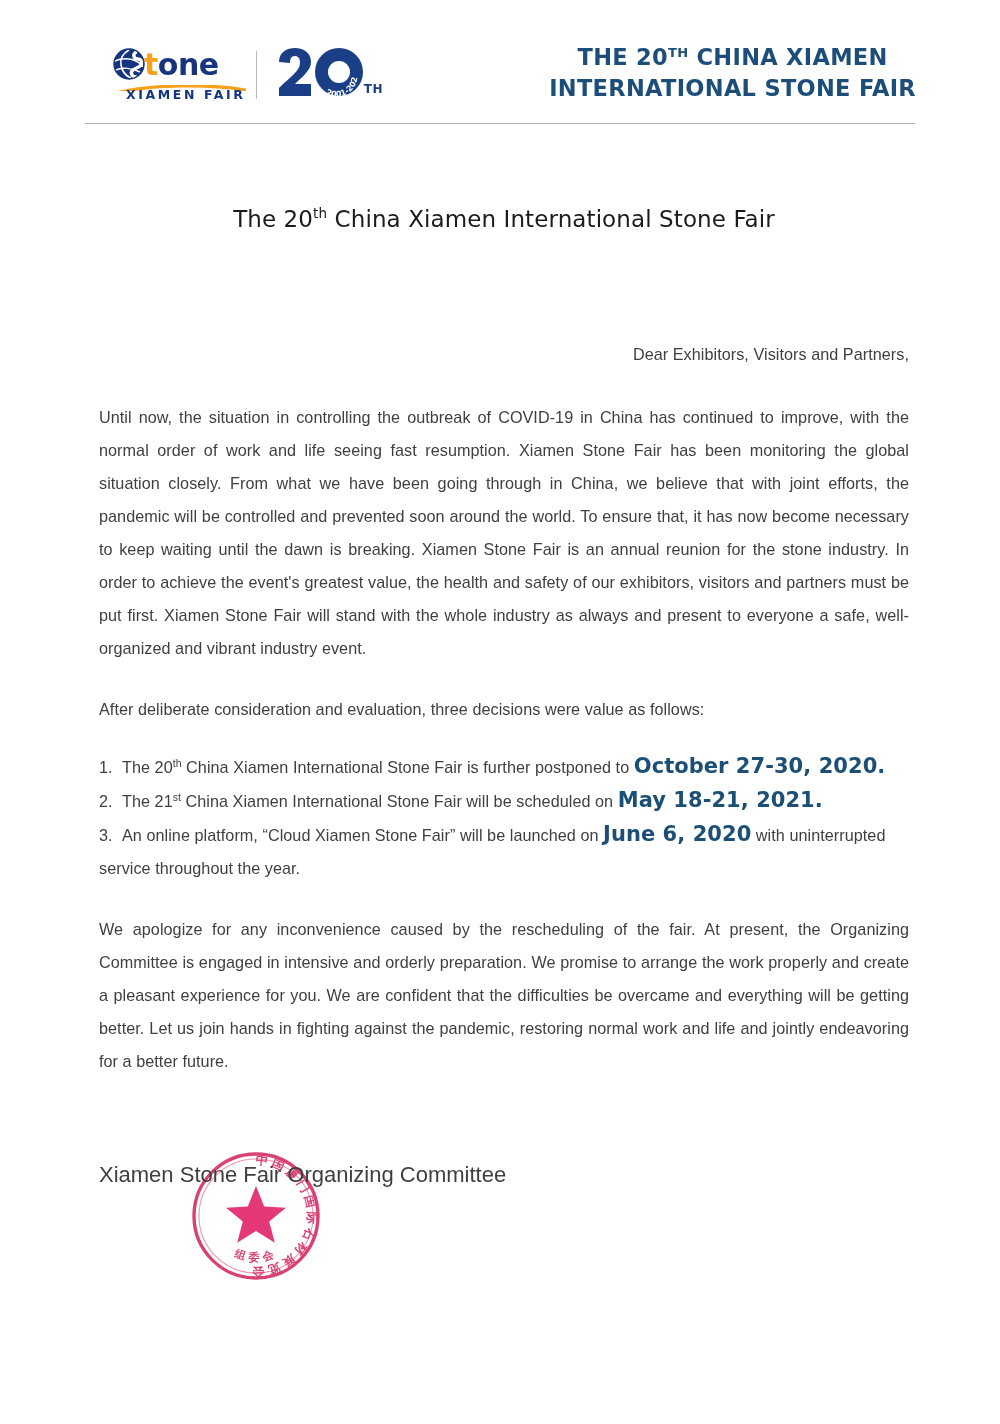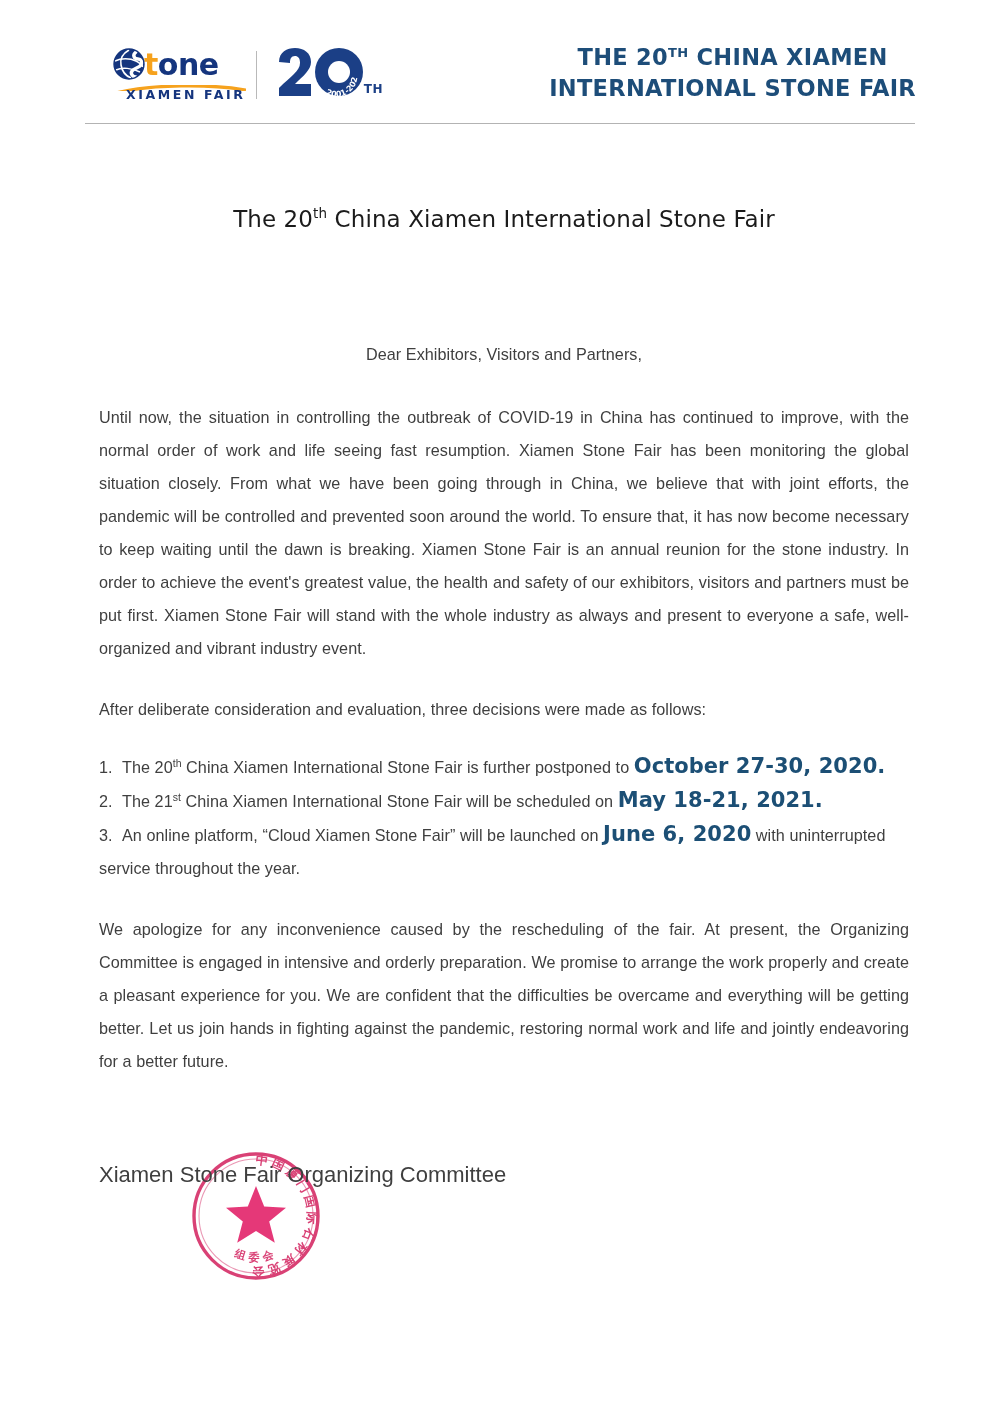--- a/index.html
+++ b/index.html
@@ -177,21 +177,21 @@
 
   .para {
     font-size: 16.2px;
     line-height: 33px;
     color: #3f3f3f;
     text-align: justify;
     text-justify: inter-word;
     margin: 0;
     letter-spacing: 0.05px;
   }
-  .para.salutation { text-align: center; }
+  .para.salutation { text-align: right; }
   .para.noj { text-align: left; }
 
   .gap-28 { height: 28px; }
   .gap-30 { height: 30px; }
   .gap-24 { height: 24px; }
 
   .list {
     margin: 0;
     padding: 0;
   }
@@ -307,21 +307,21 @@
   <div class="body-wrap">
 
     <p class="para salutation">Dear Exhibitors, Visitors and Partners,</p>
 
     <div class="gap-30"></div>
 
     <p class="para">Until now, the situation in controlling the outbreak of COVID-19 in China has continued to improve, with the normal order of work and life seeing fast resumption. Xiamen Stone Fair has been monitoring the global situation closely. From what we have been going through in China, we believe that with joint efforts, the pandemic will be controlled and prevented soon around the world. To ensure that, it has now become necessary to keep waiting until the dawn is breaking. Xiamen Stone Fair is an annual reunion for the stone industry. In order to achieve the event's greatest value, the health and safety of our exhibitors, visitors and partners must be put first. Xiamen Stone Fair will stand with the whole industry as always and present to everyone a safe, well-organized and vibrant industry event.</p>
 
     <div class="gap-28"></div>
 
-    <p class="para noj">After deliberate consideration and evaluation, three decisions were made as follows:</p>
+    <p class="para noj">After deliberate consideration and evaluation, three decisions were value as follows:</p>
 
     <div class="gap-24"></div>
 
     <div class="list">
       <div class="list-item">
         <span class="li-num">1.</span><span>The 20</span><span class="sup">th</span><span> China Xiamen International Stone Fair is further postponed to </span><span class="hl">October 27-30, 2020.</span><span></span>
       </div>
       <div class="list-item">
         <span class="li-num">2.</span><span>The 21</span><span class="sup">st</span><span> China Xiamen International Stone Fair will be scheduled on </span><span class="hl">May 18-21, 2021.</span><span></span>
       </div>

